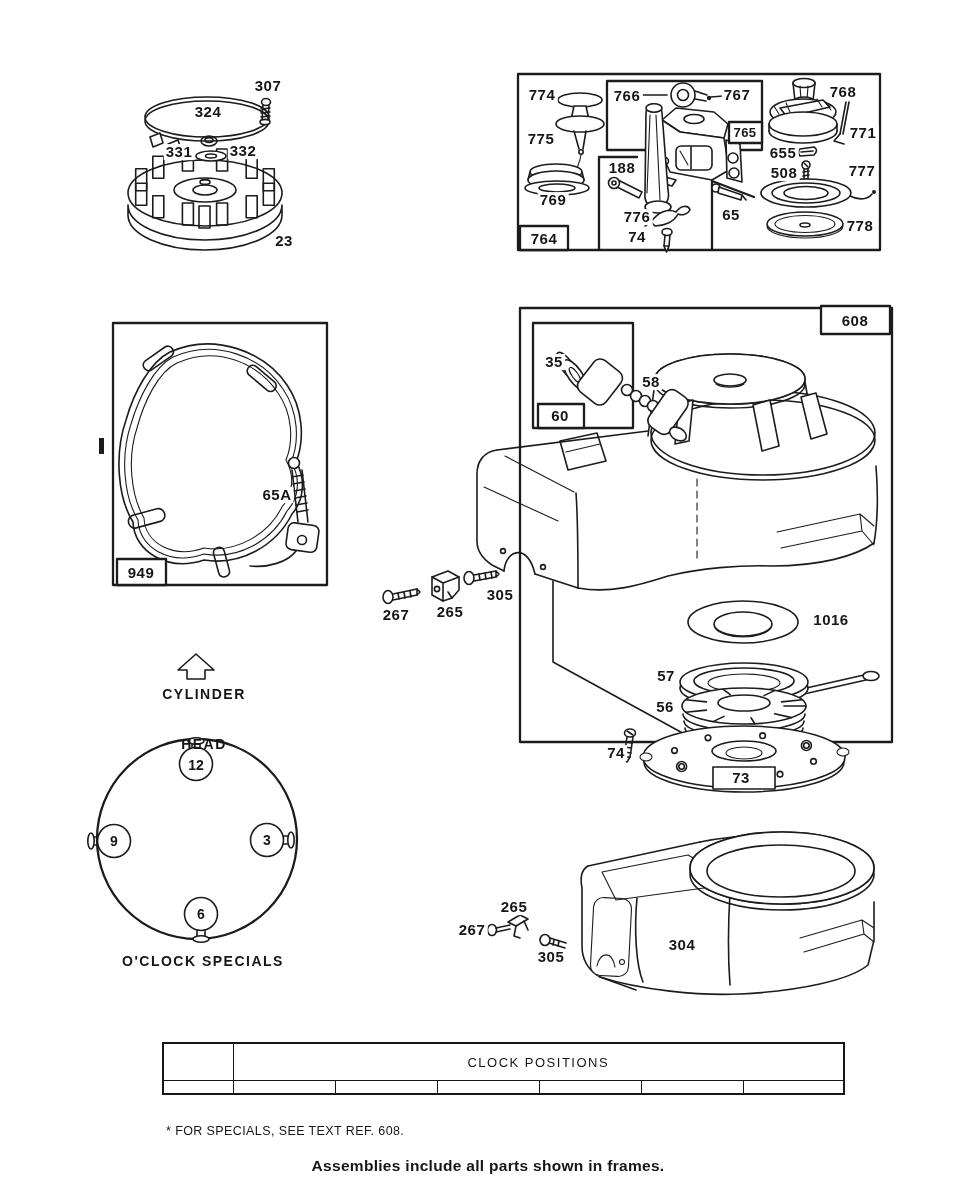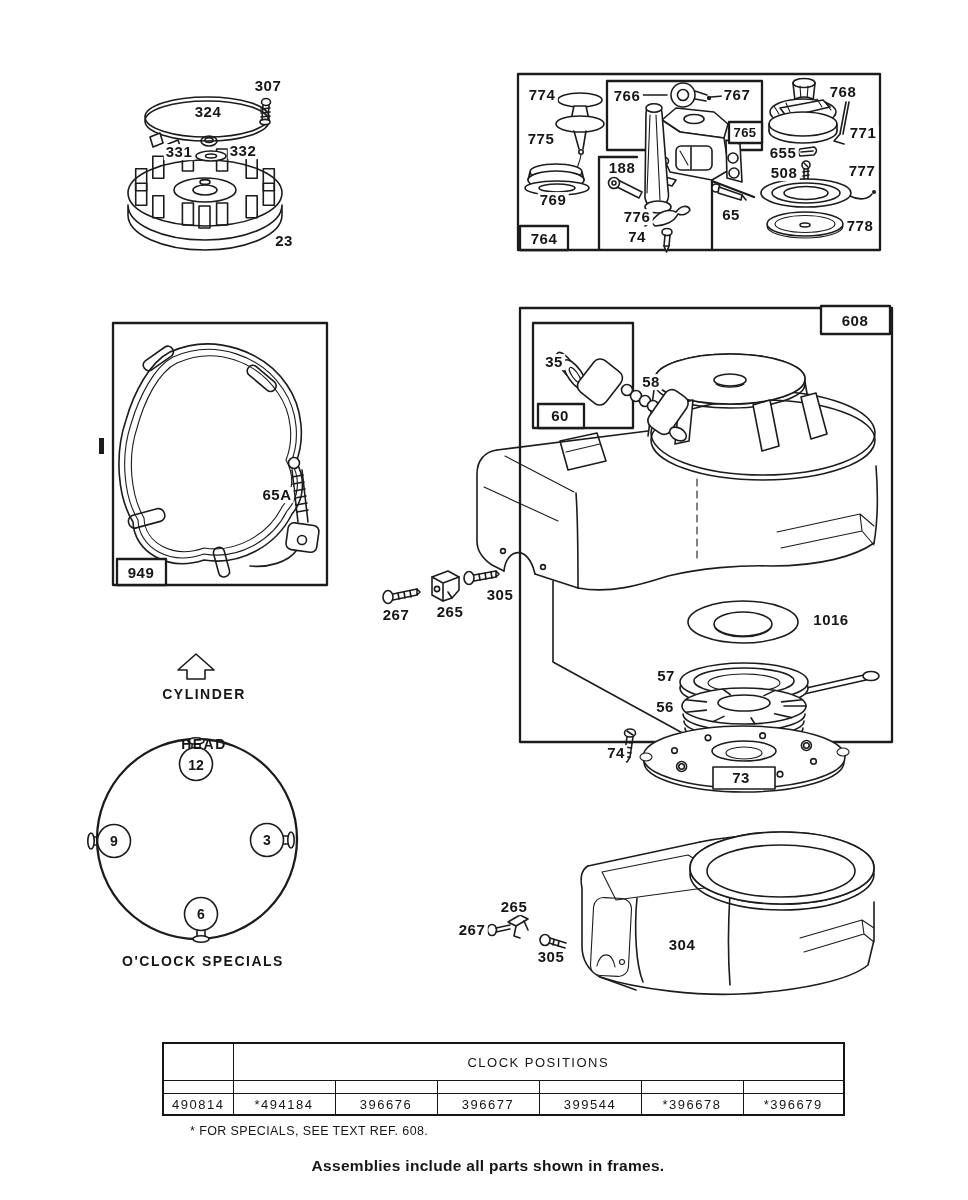--- a/index.html
+++ b/index.html
@@ -19,21 +19,21 @@
            font-size:14px;white-space:nowrap;}
   .clocknum{position:absolute;transform:translate(-50%,-50%);font-size:14px;font-weight:700;background:transparent;padding:0;}
   table.parts{position:absolute;left:162px;top:1028px;width:681px;border-collapse:collapse;
               table-layout:fixed;font-size:13px;color:#161616;margin-top:14px;}
   table.parts td{border:1.4px solid #161616;text-align:center;padding:0;letter-spacing:2px;}
   table.parts{border:2.6px solid #161616;}
   tr.hdr td{height:36px;letter-spacing:1.5px;}
   tr.pos td{height:20px;}
   tr.spacer td{height:12px;}
   tr.nums td{height:20px;letter-spacing:1.5px;}
-  .footnote{position:absolute;left:166px;top:1124px;font-size:12.5px;letter-spacing:.4px;margin-left:24px;}
+  .footnote{position:absolute;left:166px;top:1124px;font-size:12.5px;letter-spacing:.4px;}
   .footer{position:absolute;left:488px;top:1166px;transform:translate(-50%,-50%);
           font-size:15.5px;font-weight:700;letter-spacing:.3px;}
 </style>
 </head>
 <body>
 
 <div class="sheet">
 
 <svg width="968" height="1200" viewBox="0 0 968 1200">
   <defs>
@@ -543,28 +543,19 @@
   </tr>
   <tr class="spacer">
     <td></td>
           <td></td>
     <td></td>
           <td></td>
     <td></td>
           <td></td>
     <td></td>
   </tr>
-  <tr class="nums">
-    <td>490814</td>
-    <td>*494184</td>
-    <td>396676</td>
-    <td>396677</td>
-    <td>399544</td>
-    <td>*396678</td>
-    <td>*396679</td>
-  </tr>
 </tbody>
     </table>
 
 <div class="footnote">* FOR SPECIALS, SEE TEXT REF. 608.</div>
 <div class="footer">Assemblies include all parts shown in frames.</div>
 
 </div>
 
 </body></html>

